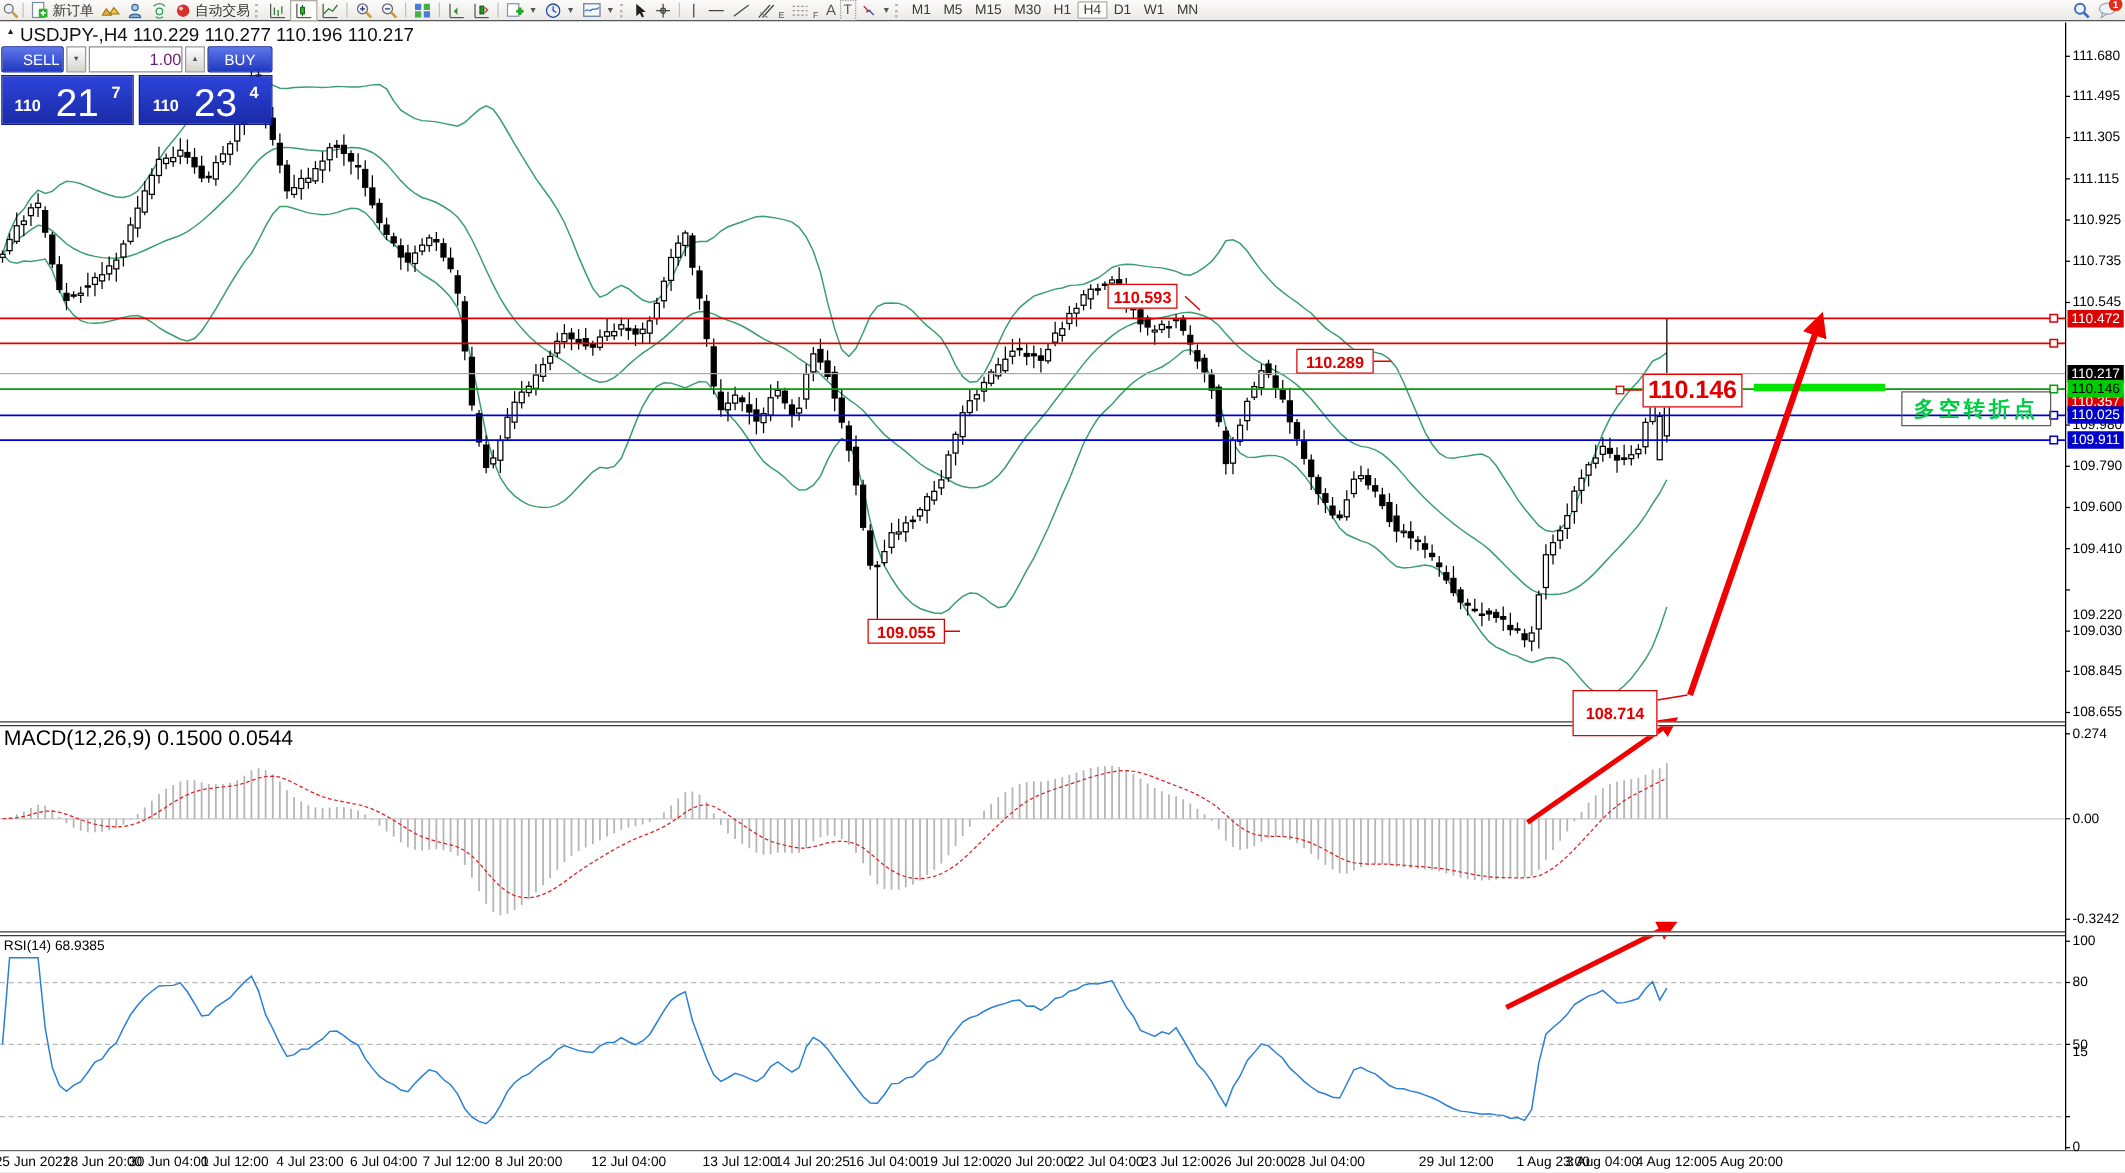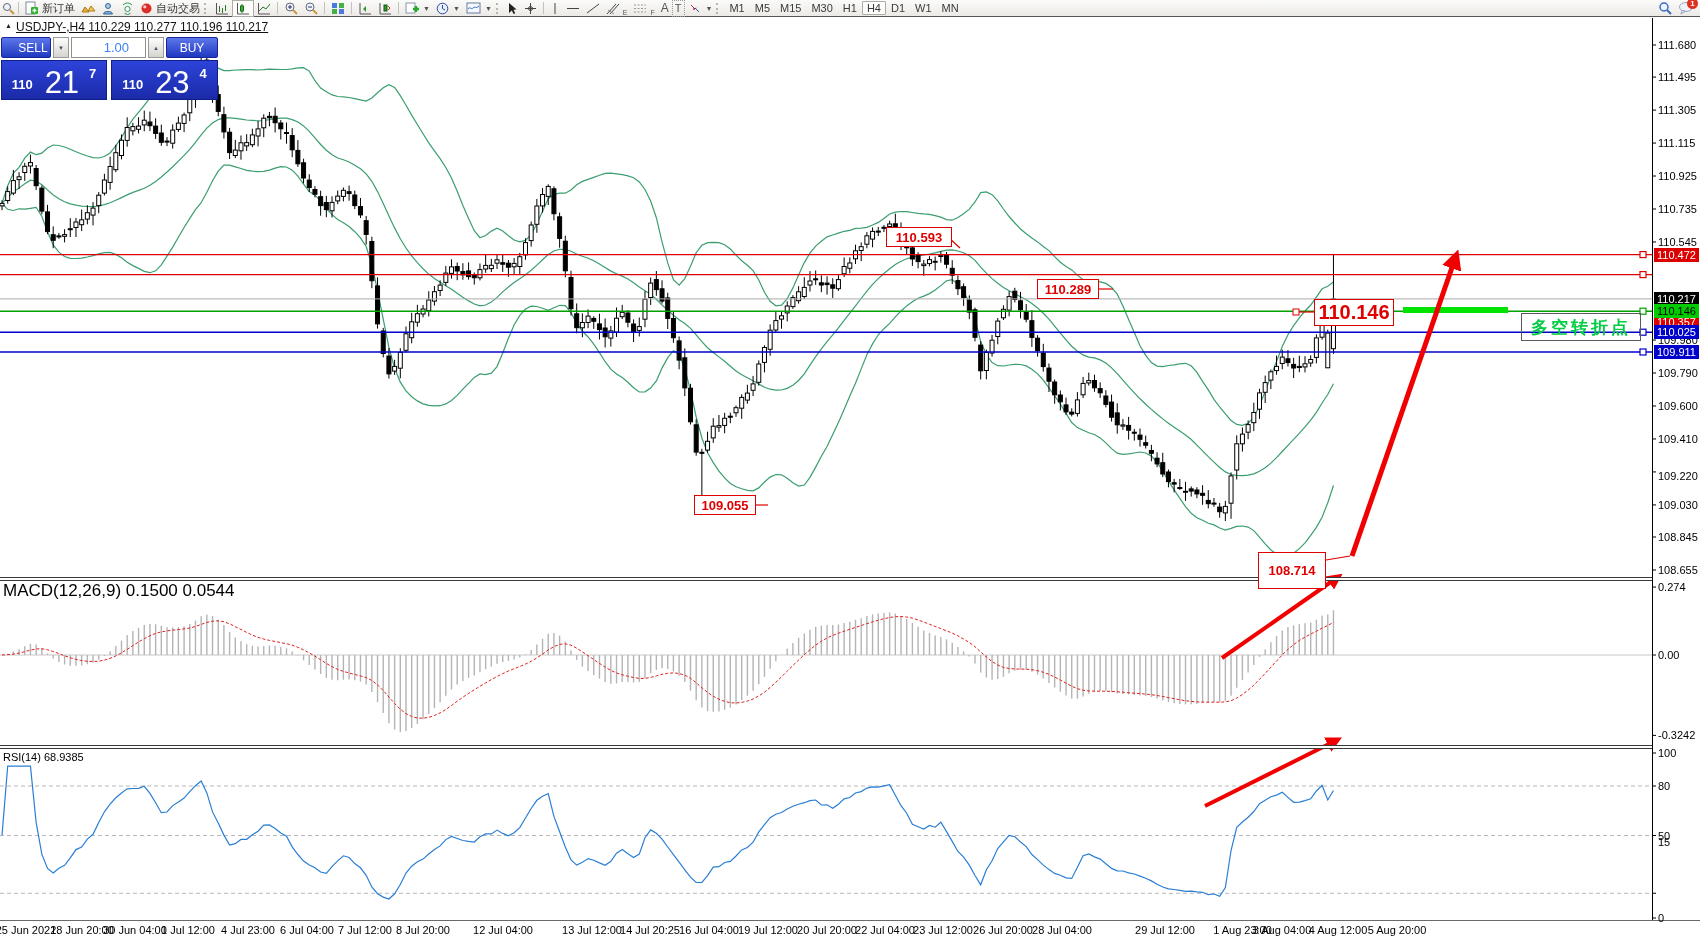--- a/index.html
+++ b/index.html
@@ -15,21 +15,21 @@
   .ico{display:inline-flex;align-items:center;justify-content:center;flex:0 0 auto;}
   .caret{font-size:7px;color:#555;margin-left:1px;}
   .tf{padding:0 5px;color:#3a3a3a;flex:0 0 auto;}
   .tf.active{background:#fdfdfb;border:1px solid #aeaca6;padding:0 4px;border-radius:1px;}
   .sub{font-size:7px;color:#555;align-self:flex-end;}
   #tb-right{position:absolute;right:6px;top:1px;display:flex;align-items:center;gap:6px;}
   #chat-badge{position:absolute;right:-4px;top:-3px;width:11px;height:11px;border-radius:50%;
     background:#e03020;color:#fff;font-size:8px;line-height:11px;text-align:center;font-weight:bold;}
 
   
-  #symbol-line{position:absolute;left:16px;top:20px;font-size:12px;color:#111;z-index:4;text-decoration:underline;}
+  #symbol-line{position:absolute;left:16px;top:20px;font-size:15px;color:#111;z-index:4;}
   #symbol-marker{position:absolute;left:5px;top:22px;font-size:7px;color:#222;z-index:4;}
   svg#cnv{position:absolute;left:0;top:0;z-index:1;}
   .pane-sep{position:absolute;left:0;width:1652px;height:2px;border-top:1px solid #3a3a3a;border-bottom:1px solid #3a3a3a;background:#fff;z-index:2;}
   #axis-line{position:absolute;left:1652px;top:18px;width:1px;height:902px;background:#000;z-index:2;}
   #time-axis{position:absolute;left:0;top:920px;width:1700px;height:18px;border-top:1px solid #6a6a6a;background:#fff;z-index:2;}
   .tlabel{position:absolute;top:3px;font-size:11px;color:#000;transform:translateX(-50%);white-space:nowrap;}
   .ptick{position:absolute;left:1658px;font-size:11px;color:#000;transform:translateY(-50%);z-index:3;white-space:nowrap;}
   .badge{position:absolute;left:1654px;font-size:11px;height:14px;line-height:14px;padding:0 3px;transform:translateY(-50%);z-index:4;white-space:nowrap;}
   .anno{position:absolute;border:1px solid #e00000;color:#e00000;background:#fff;
     display:flex;align-items:center;justify-content:center;z-index:3;font-weight:bold;box-sizing:border-box;}
@@ -39,22 +39,22 @@
   #rsi-label{position:absolute;left:3px;top:751px;font-size:11px;color:#000;z-index:3;}
 
   
   #trade-panel{position:absolute;left:1px;top:37px;width:217px;height:63px;z-index:6;}
   .tp-row{display:flex;height:21px;gap:2px;}
   .tp-btn{color:#fff;font-size:12px;display:flex;align-items:center;justify-content:center;
     background:linear-gradient(#5d77ea,#2038c0);border:1px solid #16259a;border-radius:2px;box-sizing:border-box;}
   #tp-sell{width:50px;padding-left:14px;} #tp-buy{width:52px;}
   .tp-stepper{width:16px;background:linear-gradient(#fefefe,#d6d4ce);border:1px solid #9a9a96;
     color:#456;font-size:6px;display:flex;align-items:center;justify-content:center;box-sizing:border-box;}
-  #tp-lot{flex:1;border:1px solid #8f8f8b;background:#fff;font-size:13px;color:#3b82f6;
-    display:flex;align-items:center;justify-content:flex-end;padding-right:16px;box-sizing:border-box;}
+  #tp-lot{flex:1;border:1px solid #8f8f8b;background:#fff;font-size:13px;color:#701a75;
+    display:flex;align-items:center;justify-content:flex-end;box-sizing:border-box;}
   .tp-big{position:absolute;top:23px;height:40px;color:#fff;display:flex;align-items:flex-end;justify-content:center;
     background:linear-gradient(#2d44da,#1a2aa8);border:1px solid #101e86;box-sizing:border-box;padding-bottom:3px;gap:10px;}
   #tp-big-sell{left:0;width:106px;} #tp-big-buy{left:110px;width:107px;}
   .big-small{font-size:13px;font-weight:bold;margin:0 2px 5px 0;line-height:1;}
   .big-main{font-size:31px;line-height:.85;}
   .big-sup{font-size:13px;font-weight:bold;align-self:flex-start;margin-top:5px;}
 </style>
 </head>
 <body>
 
@@ -1145,37 +1145,37 @@
     <div class="ptick" style="top: 77.1068px;">111.495</div>
     <div class="ptick" style="top: 110.081px;">111.305</div>
     <div class="ptick" style="top: 143.056px;">111.115</div>
     <div class="ptick" style="top: 176.03px;">110.925</div>
     <div class="ptick" style="top: 209.005px;">110.735</div>
     <div class="ptick" style="top: 241.979px;">110.545</div>
     <div class="ptick" style="top: 340.035px;">109.980</div>
     <div class="ptick" style="top: 373.01px;">109.790</div>
     <div class="ptick" style="top: 405.984px;">109.600</div>
     <div class="ptick" style="top: 438.959px;">109.410</div>
-    <div class="ptick" style="top: 476px;">109.220</div>
+    <div class="ptick" style="top: 492px;">109.220</div>
     <div class="ptick" style="top: 504.908px;">109.030</div>
     <div class="ptick" style="top: 537.014px;">108.845</div>
     <div class="ptick" style="top: 569.989px;">108.655</div>
     <div class="badge" style="top: 254.648px; background: rgb(221, 0, 0); color: rgb(255, 255, 255);">110.472</div>
     <div class="badge" style="top: 274.607px; background: rgb(221, 0, 0); color: rgb(255, 255, 255); margin-top: 47px;">110.357</div>
     <div class="badge" style="top: 298.904px; background: rgb(0, 0, 0); color: rgb(255, 255, 255);">110.217</div>
     <div class="badge" style="top: 311.226px; background: rgb(0, 204, 0); color: rgb(0, 0, 0);">110.146</div>
     <div class="badge" style="top: 332.225px; background: rgb(0, 0, 204); color: rgb(255, 255, 255);">110.025</div>
     <div class="badge" style="top: 352.01px; background: rgb(0, 0, 204); color: rgb(255, 255, 255);">109.911</div>
     <div class="ptick" style="top: 587.048px;">0.274</div>
     <div class="ptick" style="top: 655px;">0.00</div>
     <div class="ptick" style="top: 735.402px;">-0.3242</div>
     <div class="ptick" style="top: 753px;">100</div>
     <div class="ptick" style="top: 786px;">80</div>
     <div class="ptick" style="top: 835.5px;">50</div>
     <div class="ptick" style="top: 842px;">15</div>
     <div class="ptick" style="top: 918px;">0</div>
-    <div class="anno" style="left: 886px; top: 227px; width: 66px; height: 20px; font-size: 13px;">110.593</div>
+    <div class="anno" style="left: 886px; top: 227px; width: 56px; height: 20px; font-size: 13px;">110.593</div>
     <div class="anno" style="left: 1037px; top: 279px; width: 62px; height: 20px; font-size: 13px;">110.289</div>
     <div class="anno" style="left: 1314px; top: 299px; width: 80px; height: 27px; font-size: 20px;">110.146</div>
     <div class="anno" style="left: 694px; top: 495px; width: 62px; height: 20px; font-size: 13px;">109.055</div>
     <div class="anno" style="left: 1258px; top: 552px; width: 68px; height: 37px; font-size: 13px;">108.714</div>
     <div class="" id="cn-note" style="left: 1521px; top: 313px; width: 118px; height: 26px;">多空转折点</div>
   </div>
 
 </body></html>

